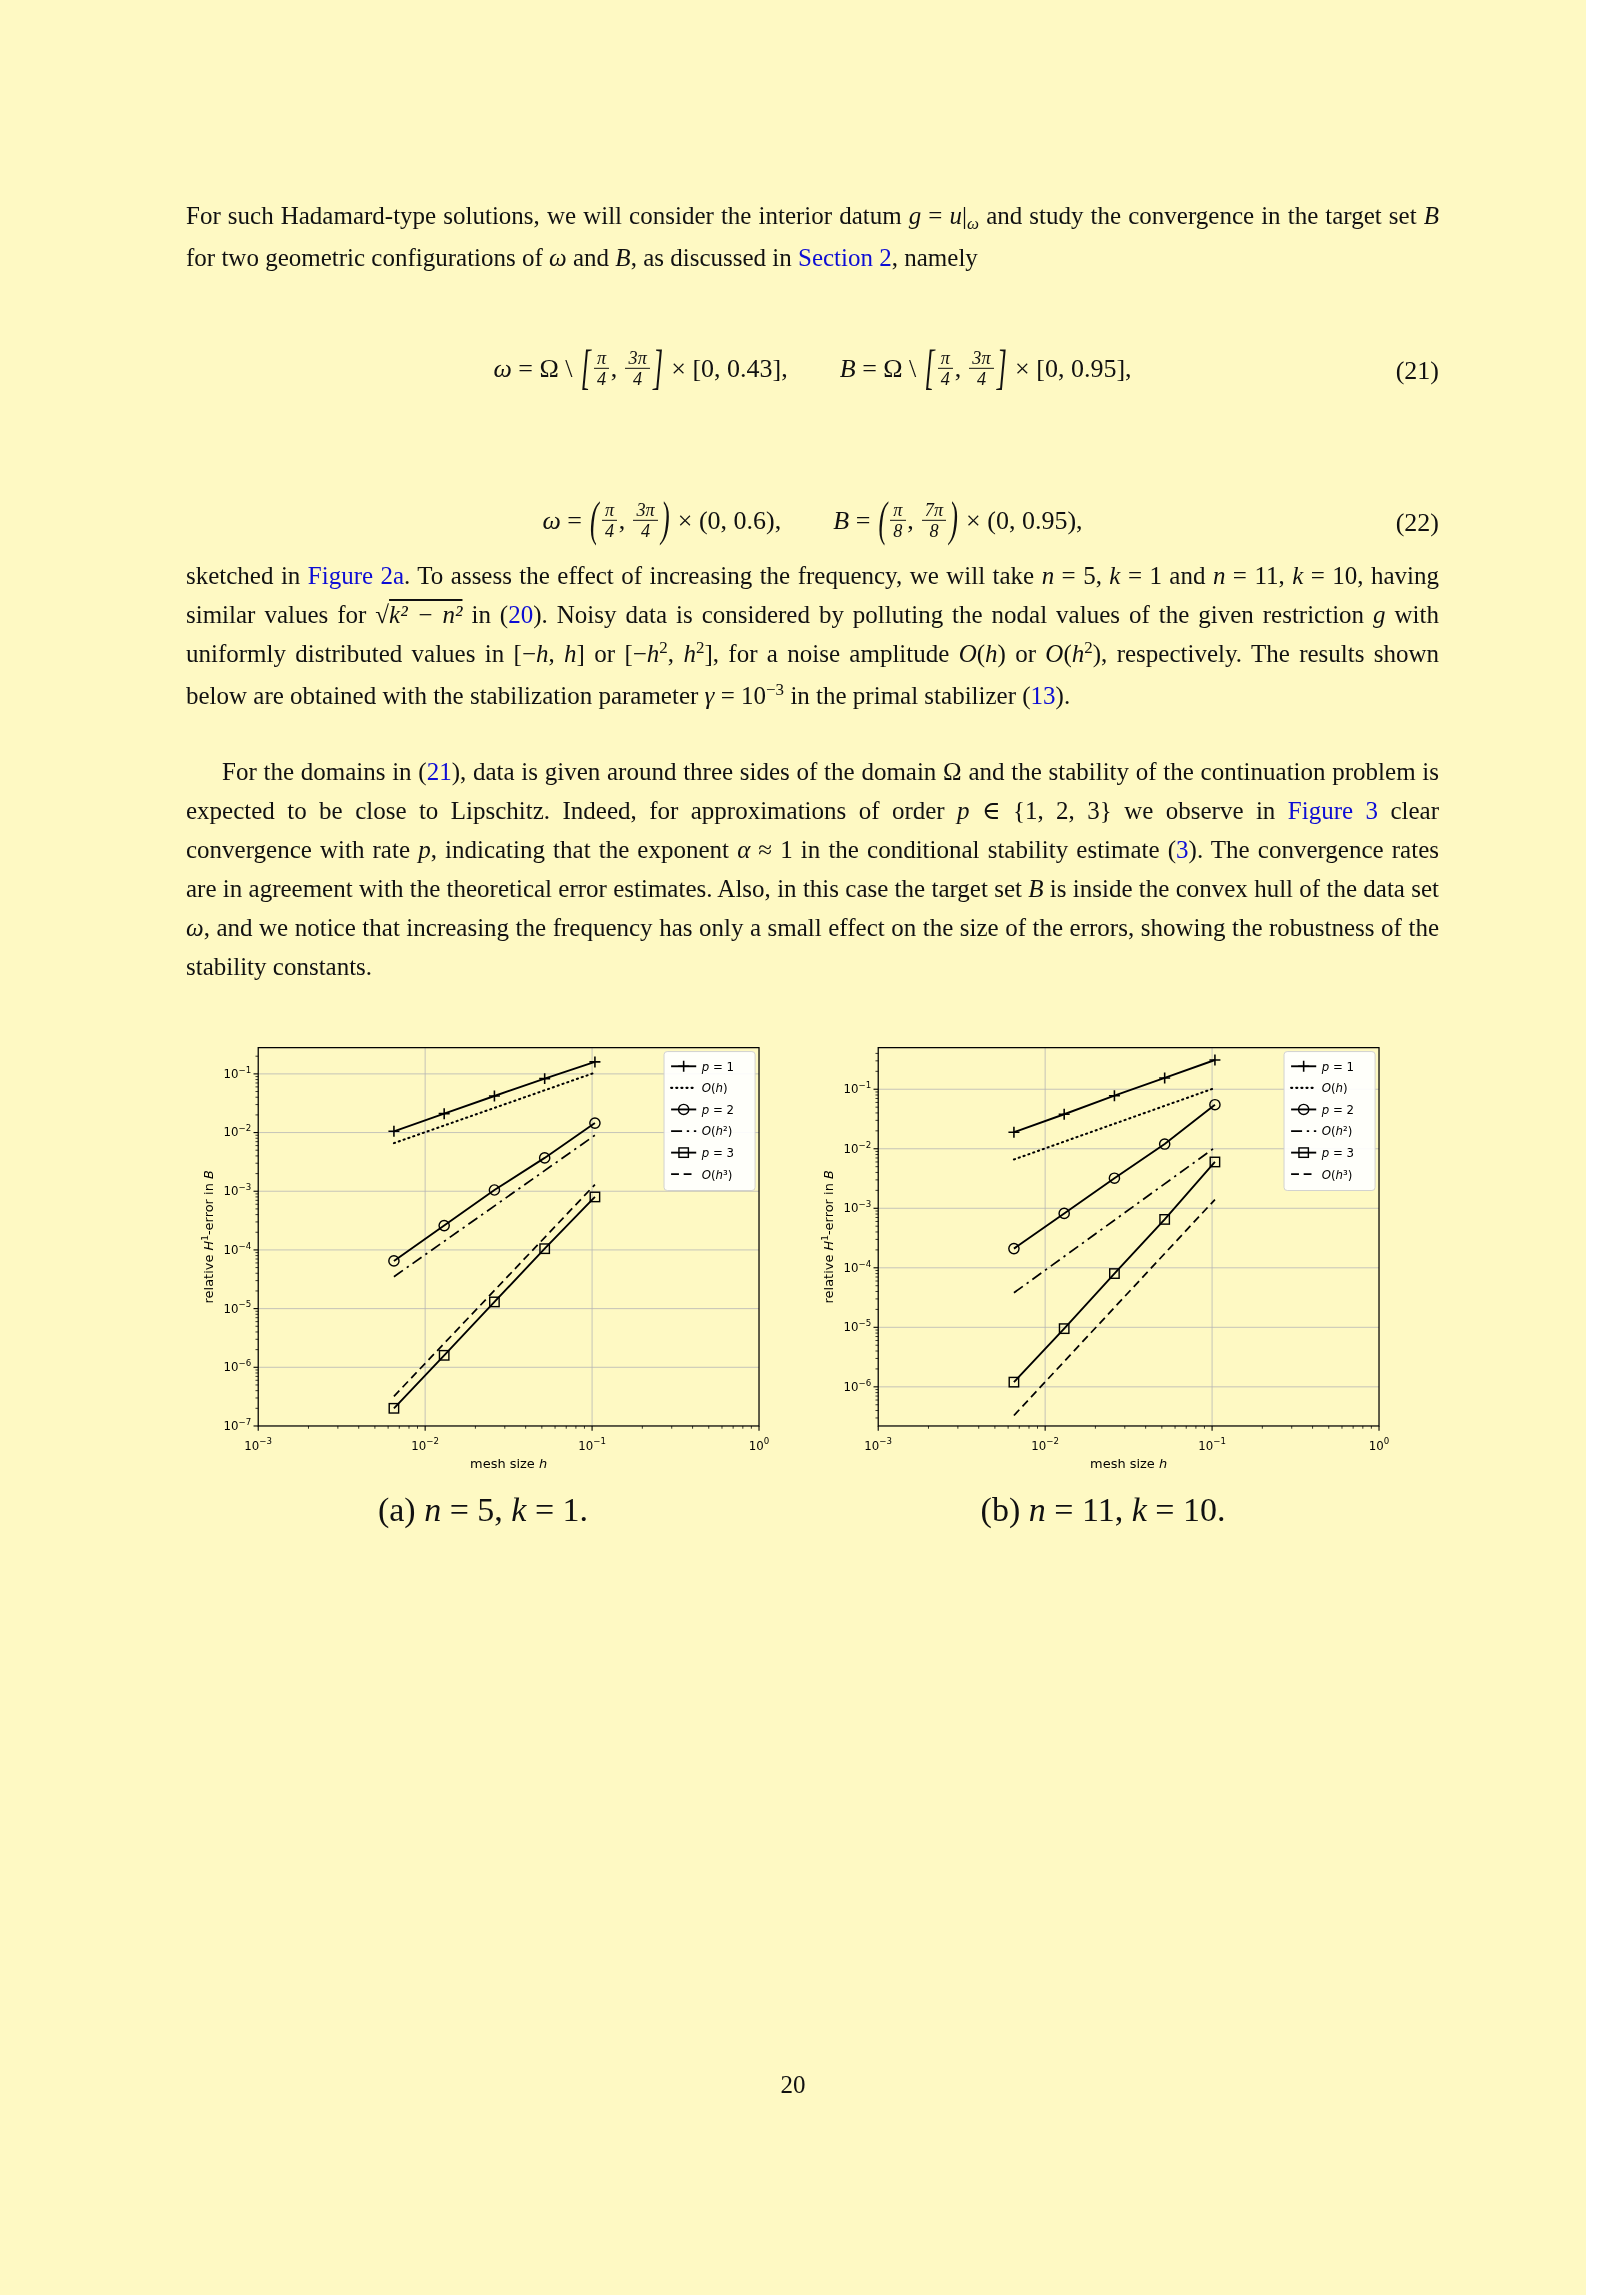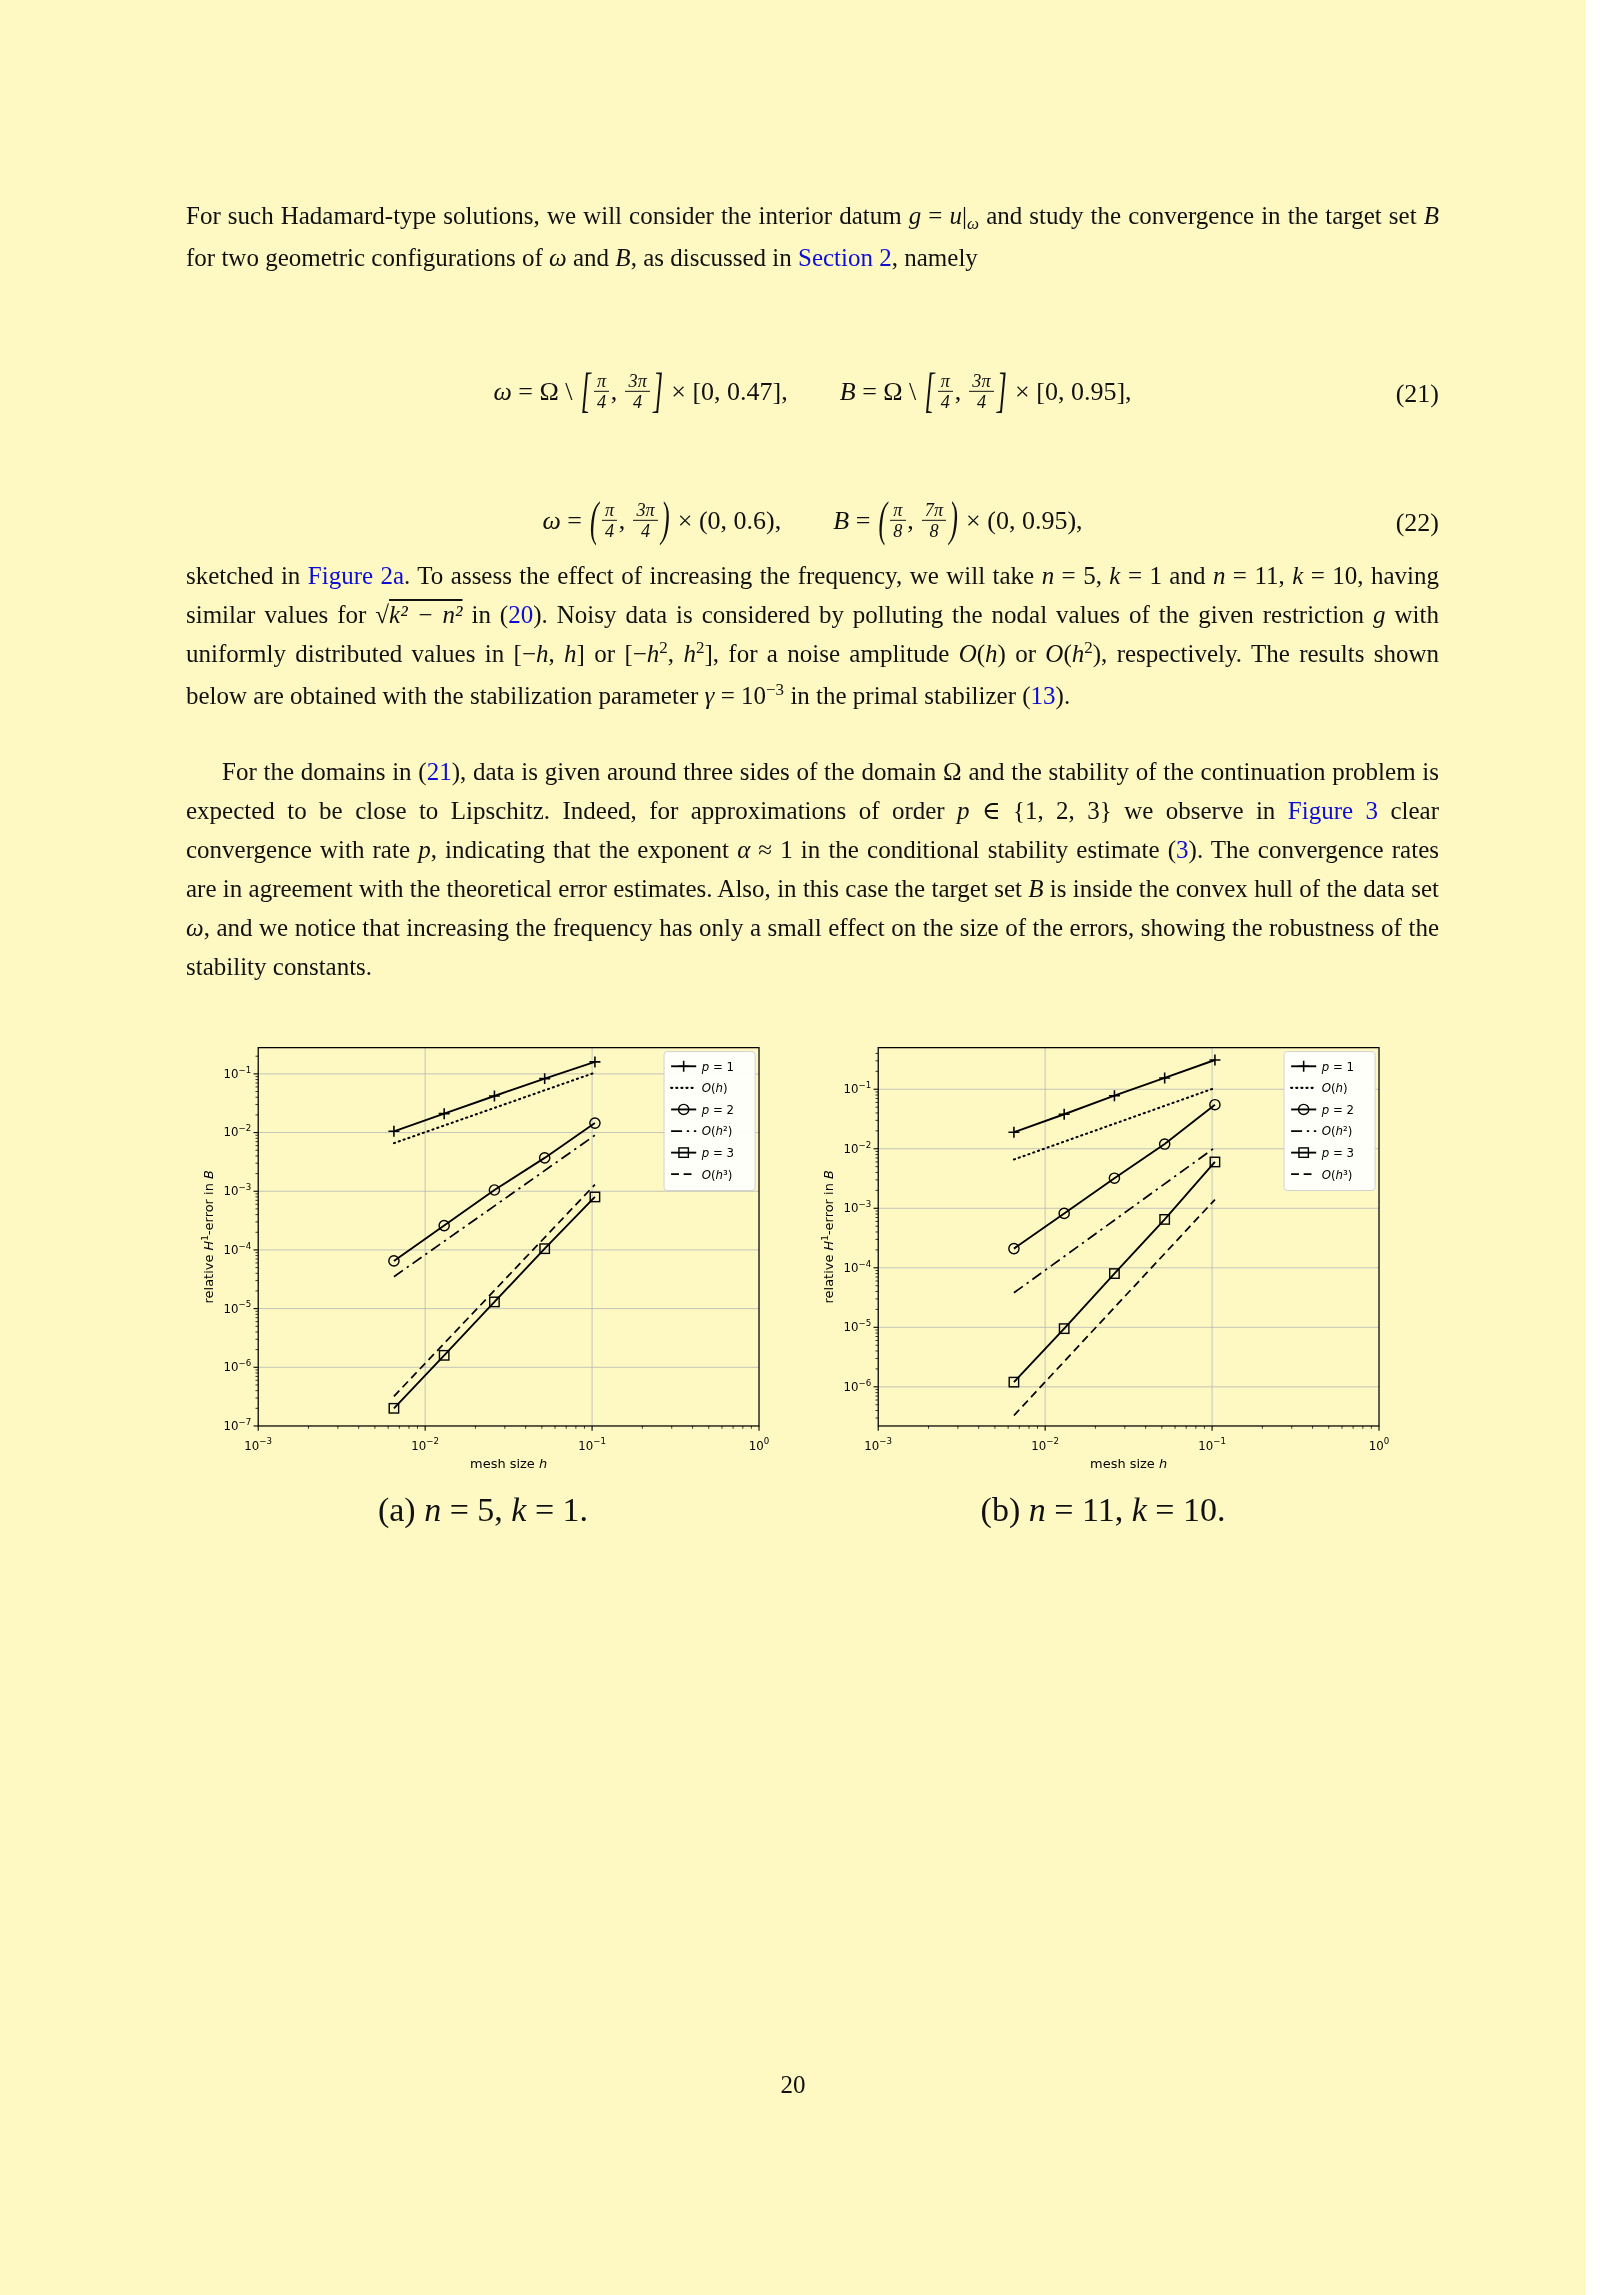--- a/index.html
+++ b/index.html
@@ -29,28 +29,28 @@
   .figcap{position:absolute;top:1542px;left:0;width:100%;text-align:center;font-size:26px;}
   .pagenum{position:absolute;top:2071px;left:0;width:100%;text-align:center;font-size:25px;}
 </style>
 </head>
 <body>
 
 <div class="page">
 
   <p class="para textcol" style="top:196px;position:absolute;"><span class="">For such Hadamard-type solutions, we will consider the interior datum </span><span class="it">g</span><span class=""> = </span><span class="it">u</span><span class="">|</span><span class="it sub">ω</span><span class=""> and study the convergence in the target set </span><span class="it">B</span><span class=""> for two geometric configurations of </span><span class="it">ω</span><span class=""> and </span><span class="it">B</span><span class="">, as discussed in </span><span class="lnk" style="color: rgb(13, 13, 212);">Section 2</span><span class="">, namely</span></p>
 
-  <div class="eqrow" style="top:333px;height:75px;margin-top:23px;">
+  <div class="eqrow" style="top:333px;height:75px;">
     <span class="eq"><span class="it">ω</span><span class=""> = Ω \ </span><span class="it big">[</span><span class="frac">
           <span class="num">π</span>
           <span class="den">4</span>
         </span><span class="">, </span><span class="frac">
           <span class="num">3π</span>
           <span class="den">4</span>
-        </span><span class="it big">]</span><span class=""> × [0, 0.47],</span><span class="">  </span><span class="it">B</span><span class=""> = Ω \ </span><span class="it big">[</span><span class="frac">
+        </span><span class="it big">]</span><span class=""> × [0, 0.43],</span><span class="">  </span><span class="it">B</span><span class=""> = Ω \ </span><span class="it big">[</span><span class="frac">
           <span class="num">π</span>
           <span class="den">4</span>
         </span><span class="">, </span><span class="frac">
           <span class="num">3π</span>
           <span class="den">4</span>
         </span><span class="it big">]</span><span class=""> × [0, 0.95],</span></span>
     <span class="eqnum">(21)</span>
   </div>
 
 

